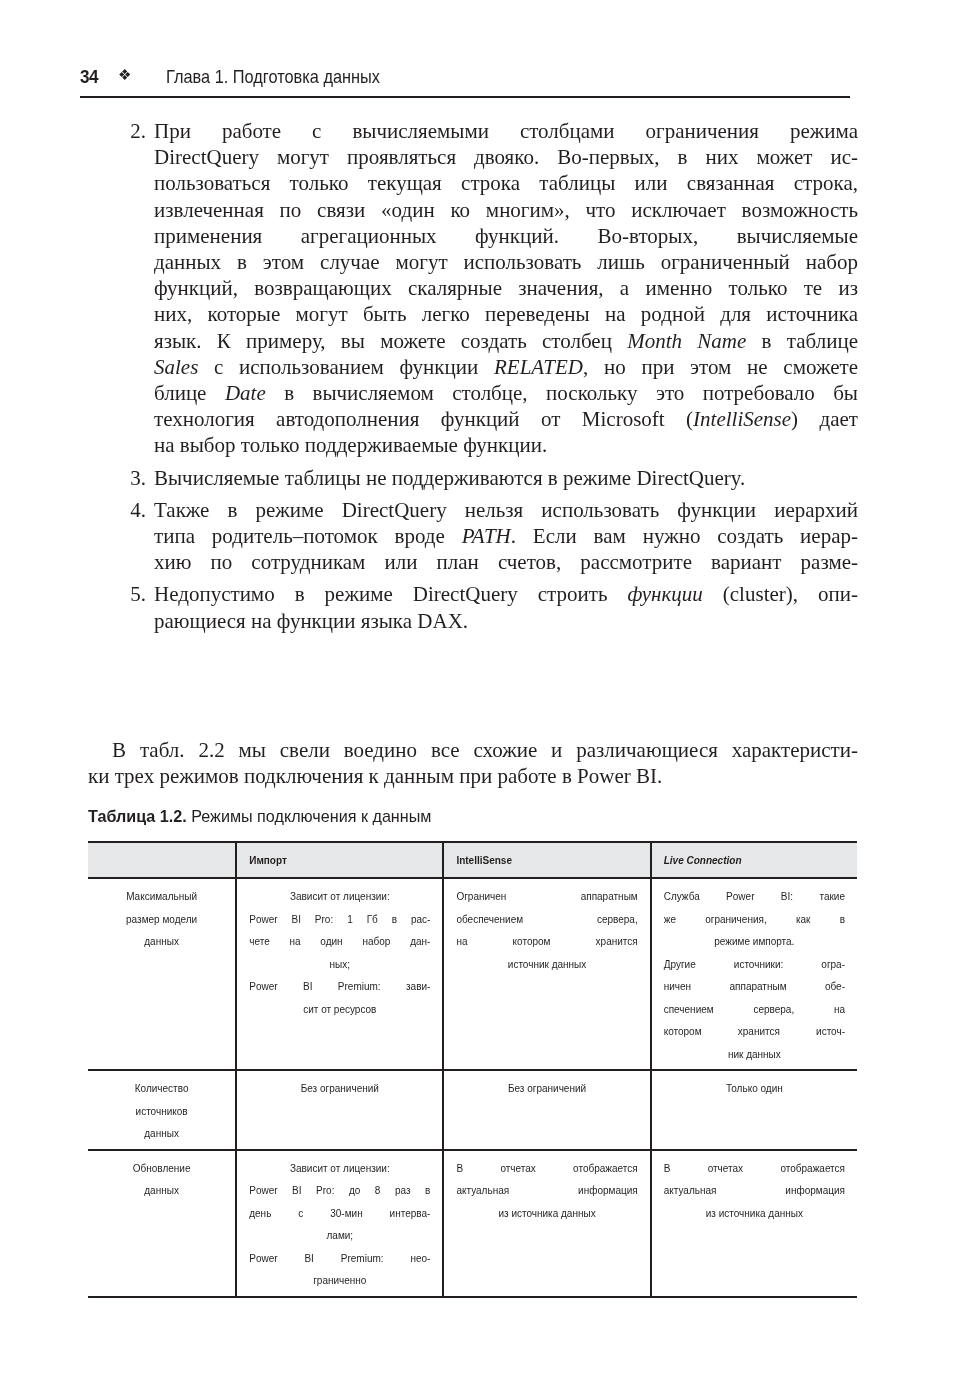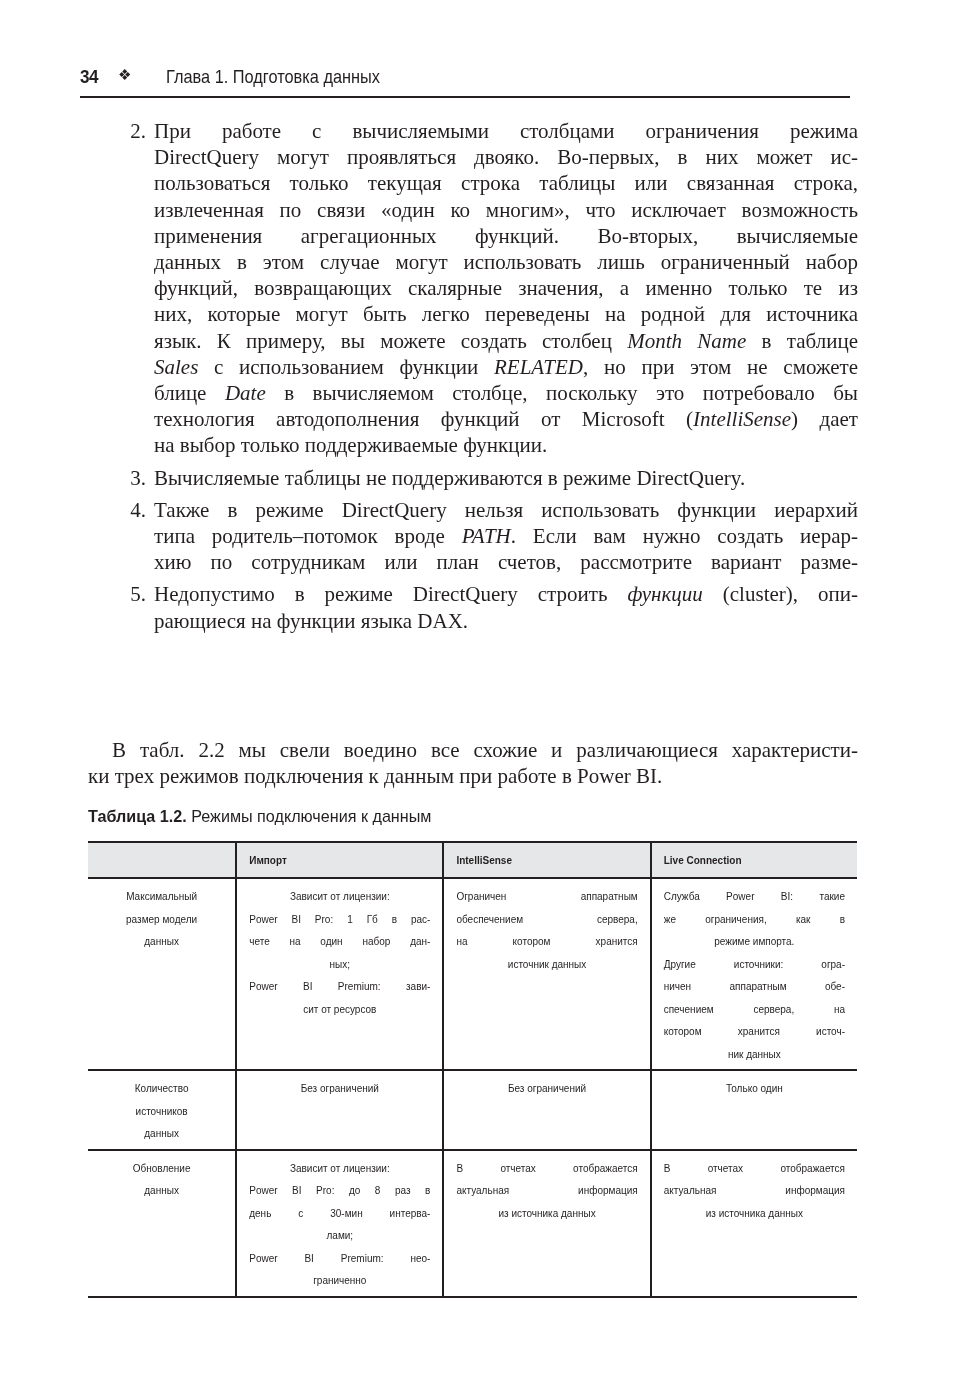--- a/index.html
+++ b/index.html
@@ -42,21 +42,21 @@
     table.modes th, table.modes td {
       vertical-align: top; text-align: left; padding: 7px 12px 3px 12px;
       border-left: 2px solid #231f20;
     }
     table.modes th:first-child, table.modes td:first-child { border-left: none; }
     table.modes thead tr { background: #e6e7e8; border-top: 2.5px solid #231f20; border-bottom: 2px solid #231f20; }
     table.modes thead th { font-weight: bold; height: 24px; padding-top: 7px; }
     table.modes tbody tr { border-bottom: 2.5px solid #231f20; }
     table.modes td .ln { display: block; text-align: center; }
     table.modes td .ln.j { text-align: justify; text-align-last: justify; }
-    .c0 { width: 124px; } .c1 { width: 183px; } .c2 { width: 183px; } .c3 { width: 183px; }
+    .c0 { width: 124px; } .c1 { width: 183px; } .c2 { width: 183px; } .c3 { width: 183px; font-style: italic; }
   </style>
 </head>
 <body>
 
 <div class="header">
   <span class="pagenum">34</span>
   <span class="diamond">❖</span>
   <span class="title">Глава 1. Подготовка данных</span>
 </div>
 

